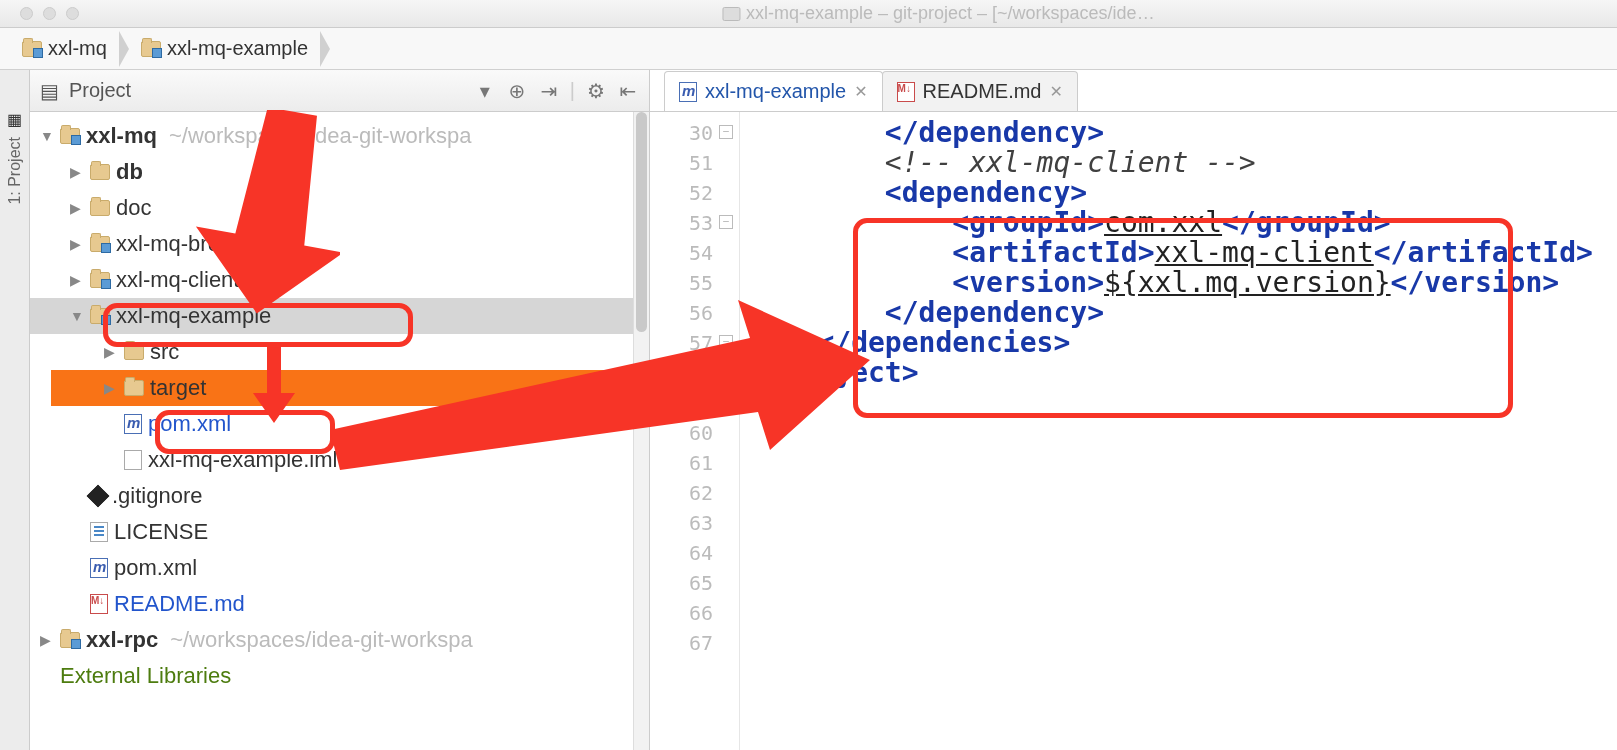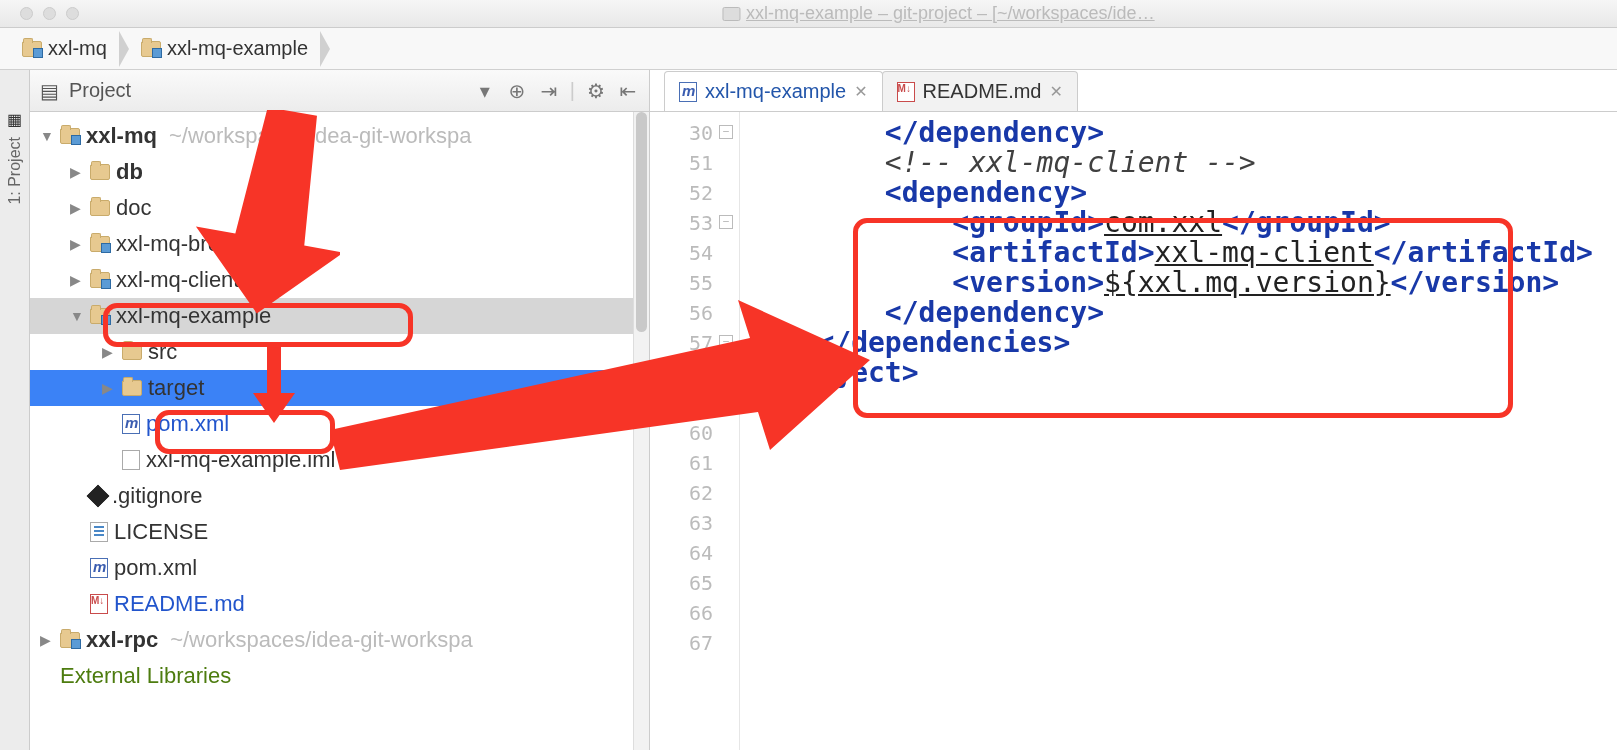--- a/index.html
+++ b/index.html
@@ -19,21 +19,21 @@
     border-bottom: 1px solid #ccc;
     display: flex;
     align-items: center;
     color: #aaa;
     font-size: 18px;
     padding-left: 20px;
     position: relative;
   }
   .titlebar .dots { display:flex; gap:10px; }
   .titlebar .dot { width:13px;height:13px;border-radius:50%;background:#ddd;border:1px solid #ccc; }
-  .titlebar .title-text { position:absolute; left:50%; transform:translateX(-20%); color:#bbb; white-space:nowrap; display:flex; align-items:center; gap:6px;text-decoration:underline;}
+  .titlebar .title-text { position:absolute; left:50%; transform:translateX(-20%); color:#bbb; white-space:nowrap; display:flex; align-items:center; gap:6px;}
   .icon-folder-small { display:inline-block;width:18px;height:14px;background:#ddd;border:1px solid #bbb;border-radius:2px;position:relative; }
 
   .breadcrumbs {
     height: 42px;
     background: #f8f8f8;
     border-bottom: 1px solid #d0d0d0;
     display: flex;
     align-items: center;
     padding-left: 14px;
     font-size: 20px;
@@ -90,24 +90,24 @@
     flex:1; overflow:auto; padding-top:6px; font-size:22px; color:#333;
     position:relative;
   }
   .tree-node {
     display:flex;align-items:center;gap:6px;height:36px;padding-left:10px;white-space:nowrap;
   }
   .tree-node .arrow{width:14px;flex-shrink:0;color:#888;font-size:14px;}
   .tree-node .arrow.down::before{content:"▼";}
   .tree-node .arrow.right::before{content:"▶";}
   .tree-node.selected{background:#d6d6d6;}
-  .tree-node.target-highlight{background:#3b82f6;}
+  .tree-node.target-highlight{background:#f97316;}
   .tree-node .path-suffix{color:#bbb;margin-left:6px;}
   .indent-1{padding-left:40px;}
-  .indent-2{padding-left:72px;}
+  .indent-2{padding-left:53px;margin-left:21px;}
 
   .file-icon{width:18px;height:20px;background:#fff;border:1px solid #aaa;position:relative;flex-shrink:0;}
   .file-icon.m{border-color:#4a6fb5;}
   .file-icon.m::after{content:"m";position:absolute;left:2px;top:-1px;color:#3b5db0;font-weight:bold;font-style:italic;font-size:15px;}
   .file-icon.md{border-color:#c94b4b;}
   .file-icon.md::after{content:"M↓";position:absolute;left:0px;top:0px;color:#c94b4b;font-weight:bold;font-size:10px;}
   .file-icon.txt::after{content:"";position:absolute;left:3px;top:3px;width:10px;height:2px;background:#4a88c7;box-shadow:0 4px 0 #4a88c7,0 8px 0 #4a88c7;}
   .file-icon.git{background:#222;border-color:#222;transform:rotate(45deg);width:16px;height:16px;}
 
   .editor-panel{flex:1;display:flex;flex-direction:column;background:#fff;position:relative;}

